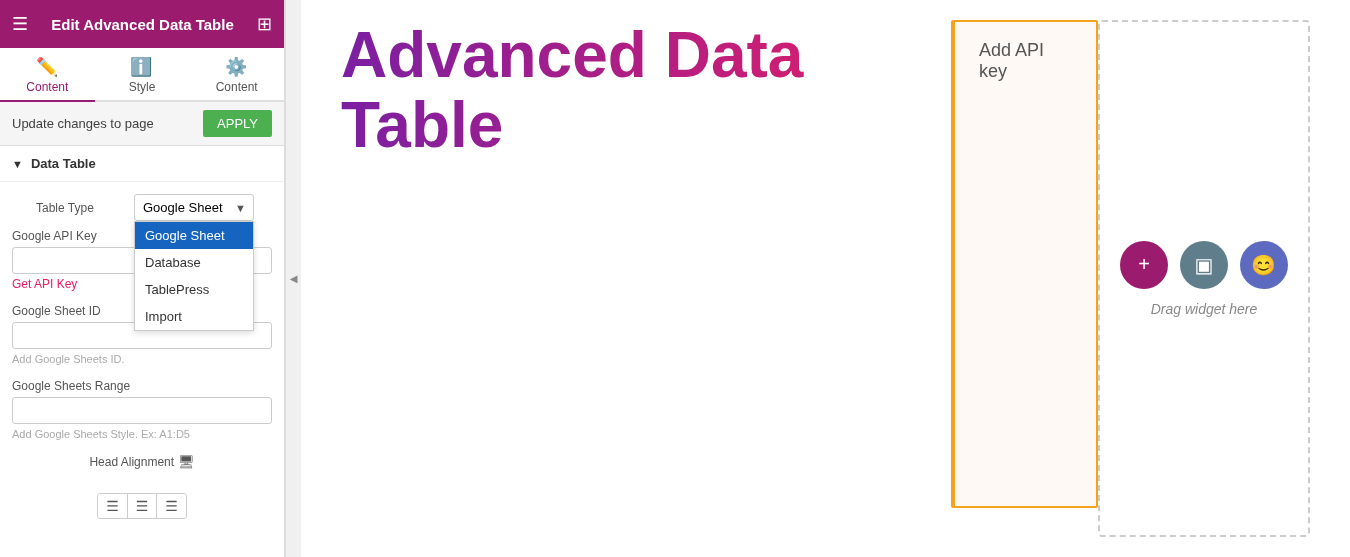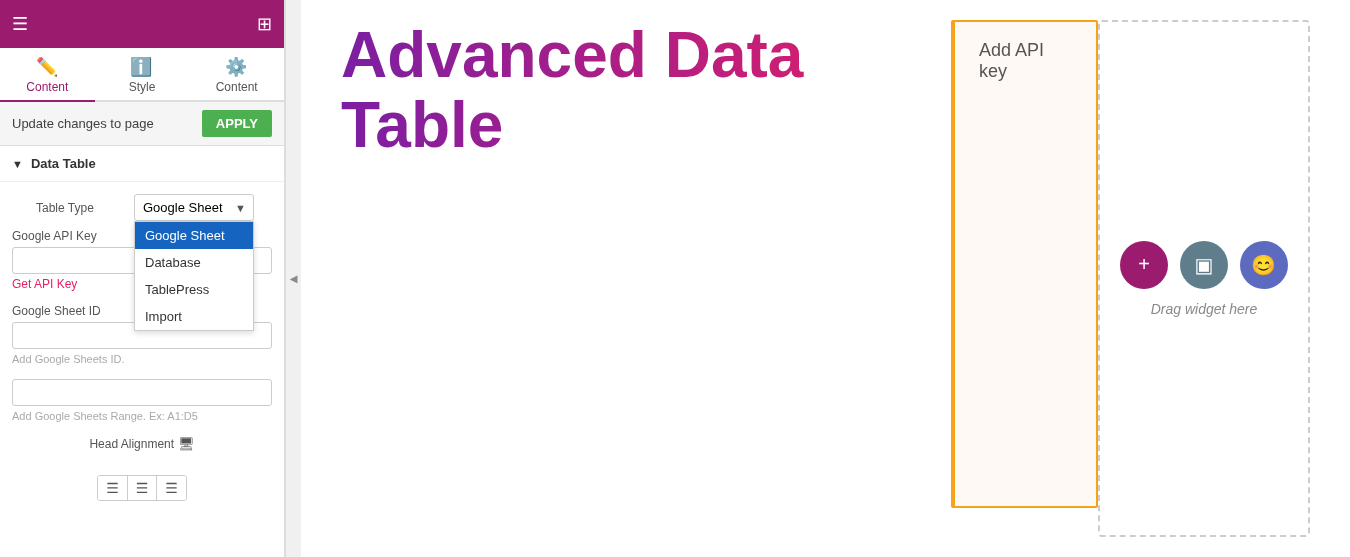--- a/index.html
+++ b/index.html
@@ -83,21 +83,21 @@
       font-size: 13px;
       color: #404040;
     }
 
     .apply-btn {
       background: #4caf50;
       color: #fff;
       border: none;
       padding: 6px 14px;
       font-size: 13px;
-      font-weight: bold;
+      font-weight: normal;
       cursor: pointer;
       border-radius: 2px;
     }
 
     
     .section-header {
       display: flex;
       align-items: center;
       padding: 10px 12px;
       font-size: 13px;
@@ -326,20 +326,21 @@
       display: inline-block;
     }
   </style>
 </head>
 <body>
 
 <div class="sidebar">
 
   <div class="sidebar-header">
     <span class="hamburger-icon">☰</span>
+    <span class="sidebar-header-title">Edit Advanced Data Table</span>
     <span class="grid-icon">⊞</span>
   </div>
 
   <div class="tabs">
     <div class="tab active">
       <span class="tab-icon">✏️</span>
       <span>Content</span>
     </div>
     <div class="tab">
       <span class="tab-icon">ℹ️</span>
@@ -391,22 +392,23 @@
       <a class="get-api-link">Get API Key</a>
     </div>
 
     <div class="form-row">
       <span class="form-label">Google Sheet ID</span>
       <input class="text-input" type="text" value="" style="">
       <span class="form-hint">Add Google Sheets ID.</span>
     </div>
 
     <div class="form-row">
+      <span class="form-label">Google Sheets Range</span>
       <input class="text-input" type="text" value="" style="">
-      <span class="form-hint">Add Google Sheets Range. Ex: A1:D5</span>
+      <span class="form-hint">Add Google Sheets Style. Ex: A1:D5</span>
     </div>
 
     <div class="form-row alignment-row">
       <span class="align-label">
         <span>Head Alignment</span>
         <span style="font-size:13px;">🖥</span>
       </span>
       <div class="align-btns">
         <div class="align-btn" title="Left">☰</div>
         <div class="align-btn" title="Center">☰</div>

